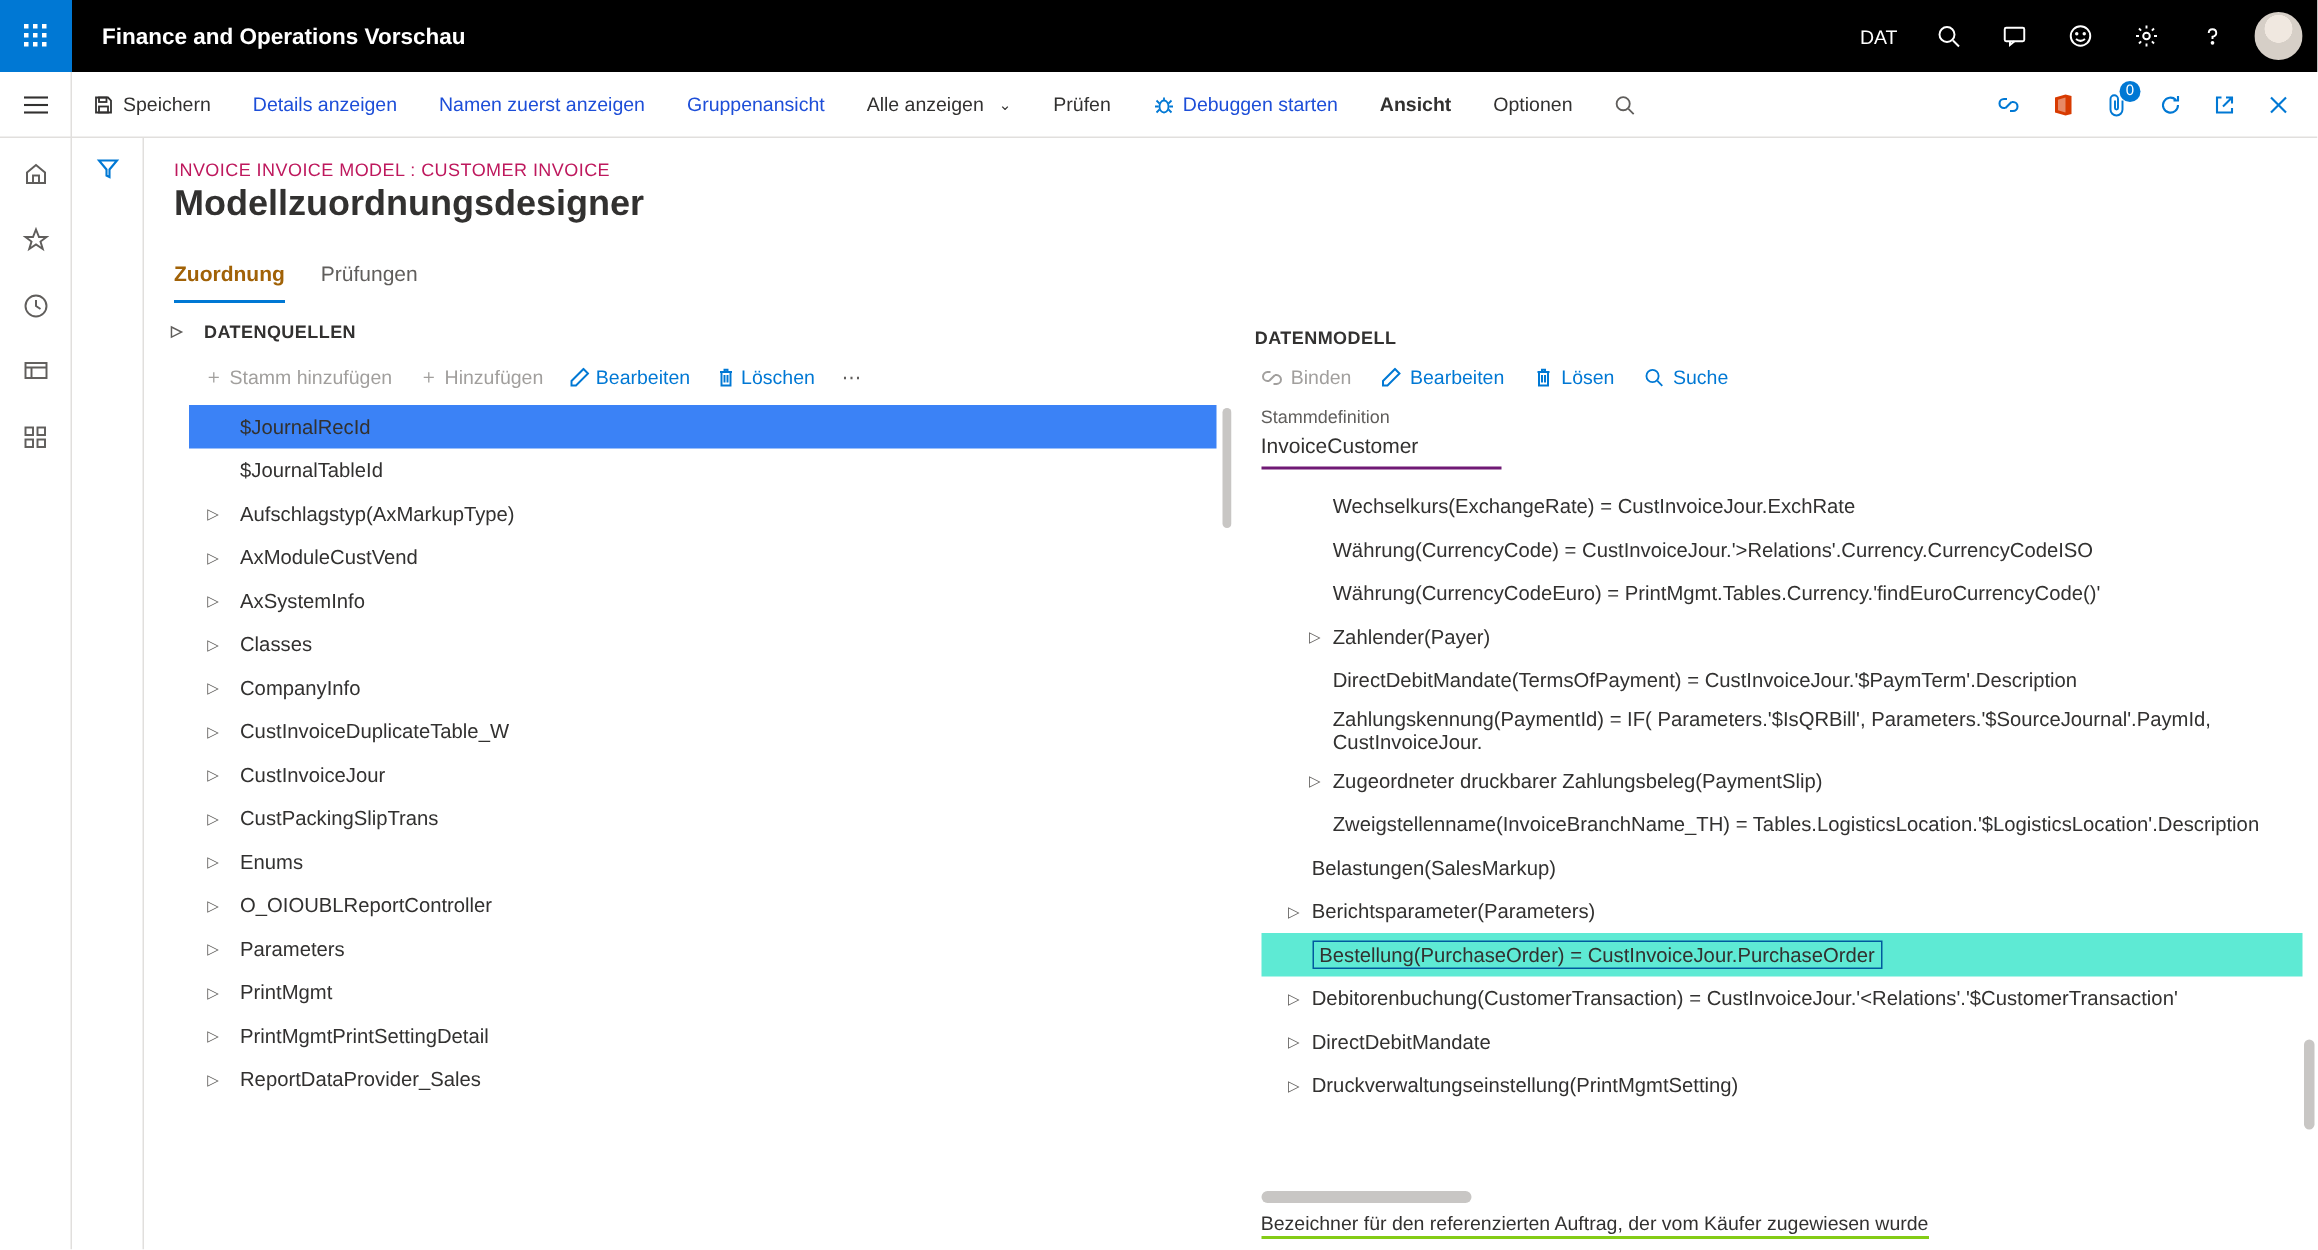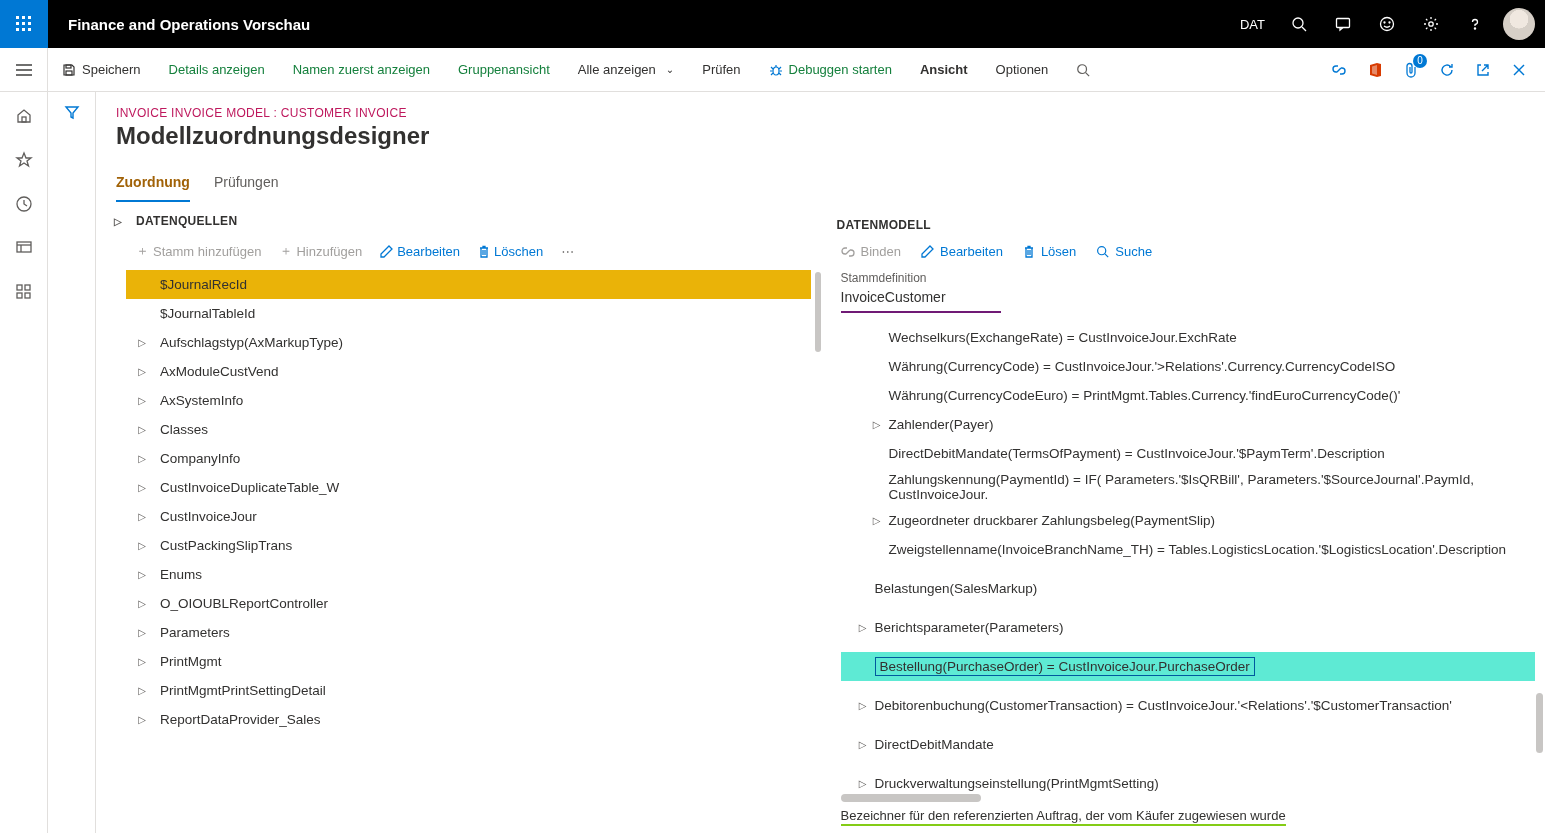--- a/index.html
+++ b/index.html
@@ -12,21 +12,21 @@
 .topbar .spacer { flex: 1; }
 .topbar .right { display: flex; align-items: center; }
 .topbar .right .dat { padding: 0 12px; font-size: 13px; }
 .topbar .right .tb-btn { width: 44px; height: 48px; display: flex; align-items: center; justify-content: center; cursor: pointer; }
 .topbar .avatar { width: 32px; height: 32px; border-radius: 50%; background: #d6cfc7; margin: 0 10px 0 6px; background-image: radial-gradient(circle at 50% 35%, #f0e8e0 35%, #d6cfc7 36%); }
 
 
 .cmdbar { height: 44px; border-bottom: 1px solid #e1dfdd; display: flex; align-items: center; padding: 0 8px 0 0; }
 .cmdbar .left-strip { width: 48px; height: 44px; display: flex; align-items: center; justify-content: center; border-right: 1px solid #e1dfdd; cursor: pointer; }
 .cmdbar .cmd { padding: 0 14px; height: 44px; display: flex; align-items: center; cursor: pointer; font-size: 13px; gap: 6px; }
-.cmdbar .cmd.link { color: #15803d; }
+.cmdbar .cmd.link { color: #1d4ed8; }
 .cmdbar .cmd .chev { font-size: 10px; margin-left: 4px; }
 .cmdbar .sep-flex { flex: 1; }
 .cmdbar .iconbtn { width: 36px; height: 36px; display: flex; align-items: center; justify-content: center; cursor: pointer; position: relative; }
 .cmdbar .badge { position: absolute; top: 2px; right: 2px; background: #0078d4; color: #fff; border-radius: 8px; font-size: 10px; padding: 0 4px; min-width: 14px; text-align: center; line-height: 14px; }
 
 
 .layout { display: flex; height: calc(100vh - 92px); }
 .rail { width: 48px; border-right: 1px solid #e1dfdd; display: flex; flex-direction: column; align-items: center; padding-top: 4px; gap: 4px; background:#fff;}
 .rail .rail-btn { width: 40px; height: 40px; display: flex; align-items: center; justify-content: center; cursor: pointer; color: #605e5c; }
 
@@ -50,21 +50,21 @@
 
 .ds-header { display:flex; align-items:center; padding: 12px 16px 10px 12px; font-size: 12px; font-weight: 600; color: #323130; letter-spacing:.3px;}
 .ds-header .collapse-btn { width:20px; text-align:center; color:#605e5c; font-size:10px; margin-right:8px; cursor:pointer;}
 .ds-toolbar { display: flex; align-items: center; gap: 18px; padding: 4px 16px 10px 40px; font-size: 13px; }
 .ds-toolbar .tbtn { display: flex; align-items: center; gap: 4px; cursor: pointer; color: #a19f9d; }
 .ds-toolbar .tbtn.enabled { color: #0078d4; }
 .ds-toolbar .more { color:#605e5c; cursor:pointer;}
 
 .tree { flex: 1; overflow-y: auto; padding: 0 10px 20px 30px; position:relative;}
 .tree-row { display: flex; align-items: center; height: 29px; padding-left: 8px; cursor: pointer; font-size: 13.5px; }
-.tree-row.selected { background: #eab308; }
+.tree-row.selected { background: #3b82f6; }
 .tree-row .exp { width: 16px; text-align: center; color: #605e5c; font-size: 10px; }
 .tree-row .lbl { padding-left: 10px; }
 .tree .scroll-thumb { position:absolute; right:0; top:2px; width:6px; height:80px; background:#c8c6c4; border-radius:3px;}
 
 
 .dm-header { padding: 16px 16px 6px 16px; font-size: 12px; font-weight: 600; letter-spacing:.3px;}
 .dm-toolbar { display: flex; align-items: center; gap: 20px; padding: 6px 16px 8px 20px; font-size: 13px; }
 .dm-toolbar .tbtn { display:flex; align-items:center; gap:6px; cursor:pointer;}
 .dm-toolbar .tbtn.dis { color:#a19f9d;}
 .dm-toolbar .tbtn.en { color:#0078d4;}
@@ -72,21 +72,21 @@
 .stamm { padding: 4px 16px 0 20px; }
 .stamm .sl { font-size: 12px; color: #605e5c; }
 .stamm .sv { font-size: 14px; border-bottom: 2px solid #701a75; padding: 4px 0 6px 0; width: 160px; }
 
 .dm-tree { flex:1; overflow:auto; padding: 10px 10px 10px 20px; position:relative;}
 .dm-row { display:flex; align-items:center; min-height:29px; padding: 4px 0 4px 24px; font-size: 13.5px; cursor:pointer;}
 .dm-row .exp { width:16px; text-align:center; color:#605e5c; font-size:10px; margin-left:-20px; margin-right:4px;}
 .dm-row.sel { background:#5eead4;}
 .dm-row.sel .txt { border:1px solid #005a9e; padding:1px 4px;}
 .dm-row.ind1 { padding-left:48px;}
-.dm-row.ind0 { padding-left:34px;margin-top:10px;}
+.dm-row.ind0 { padding-left:34px;}
 .dm-scroll-h { height:8px; width:140px; background:#c8c6c4; border-radius:4px; margin-left:20px;}
 .dm-scroll-v { position:absolute; right:2px; top:380px; width:7px; height:60px; background:#c8c6c4; border-radius:4px;}
 
 .footer-note { padding: 6px 16px 10px 20px; font-size: 13px; }
 .footer-note span { border-bottom: 2px solid #84cc16; padding-bottom:1px;}
 
 svg { display:block; }
 </style>
 </head>
 <body>

